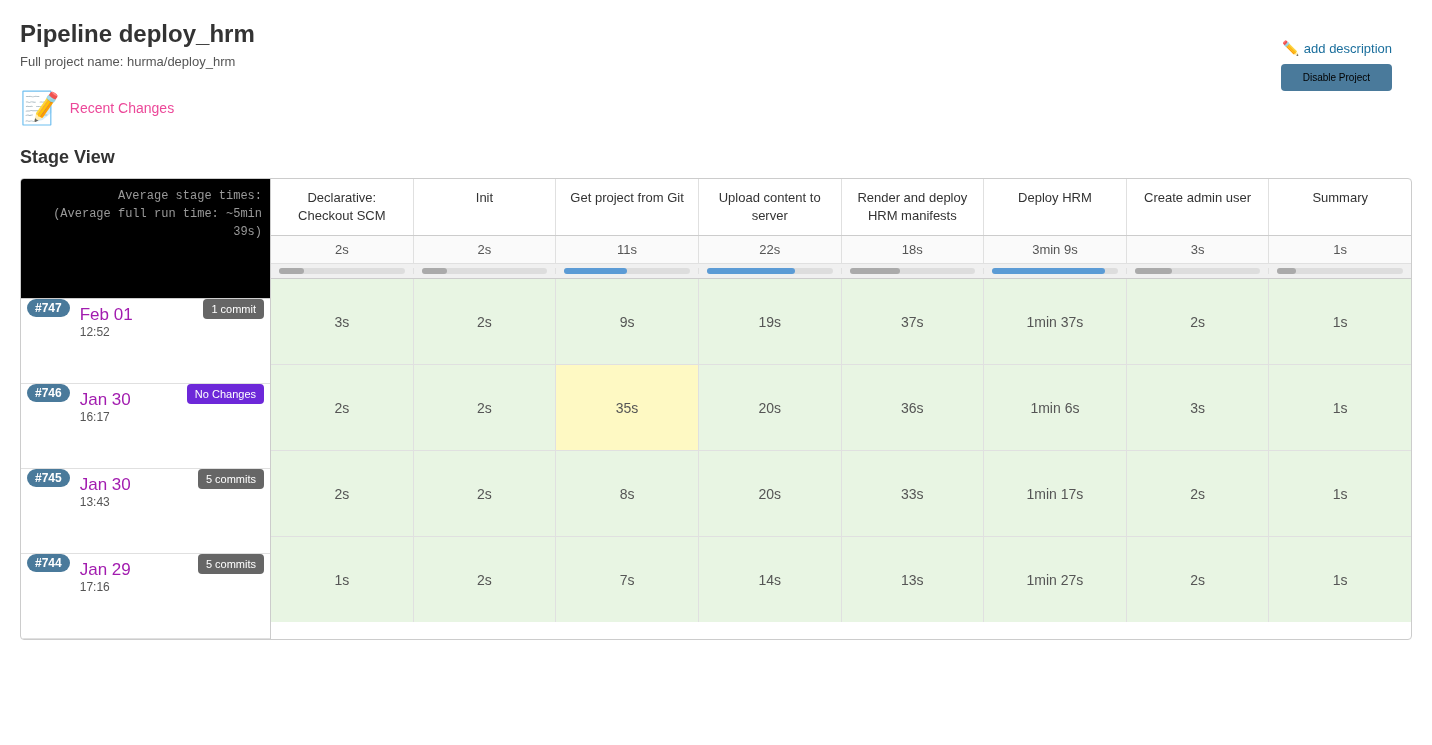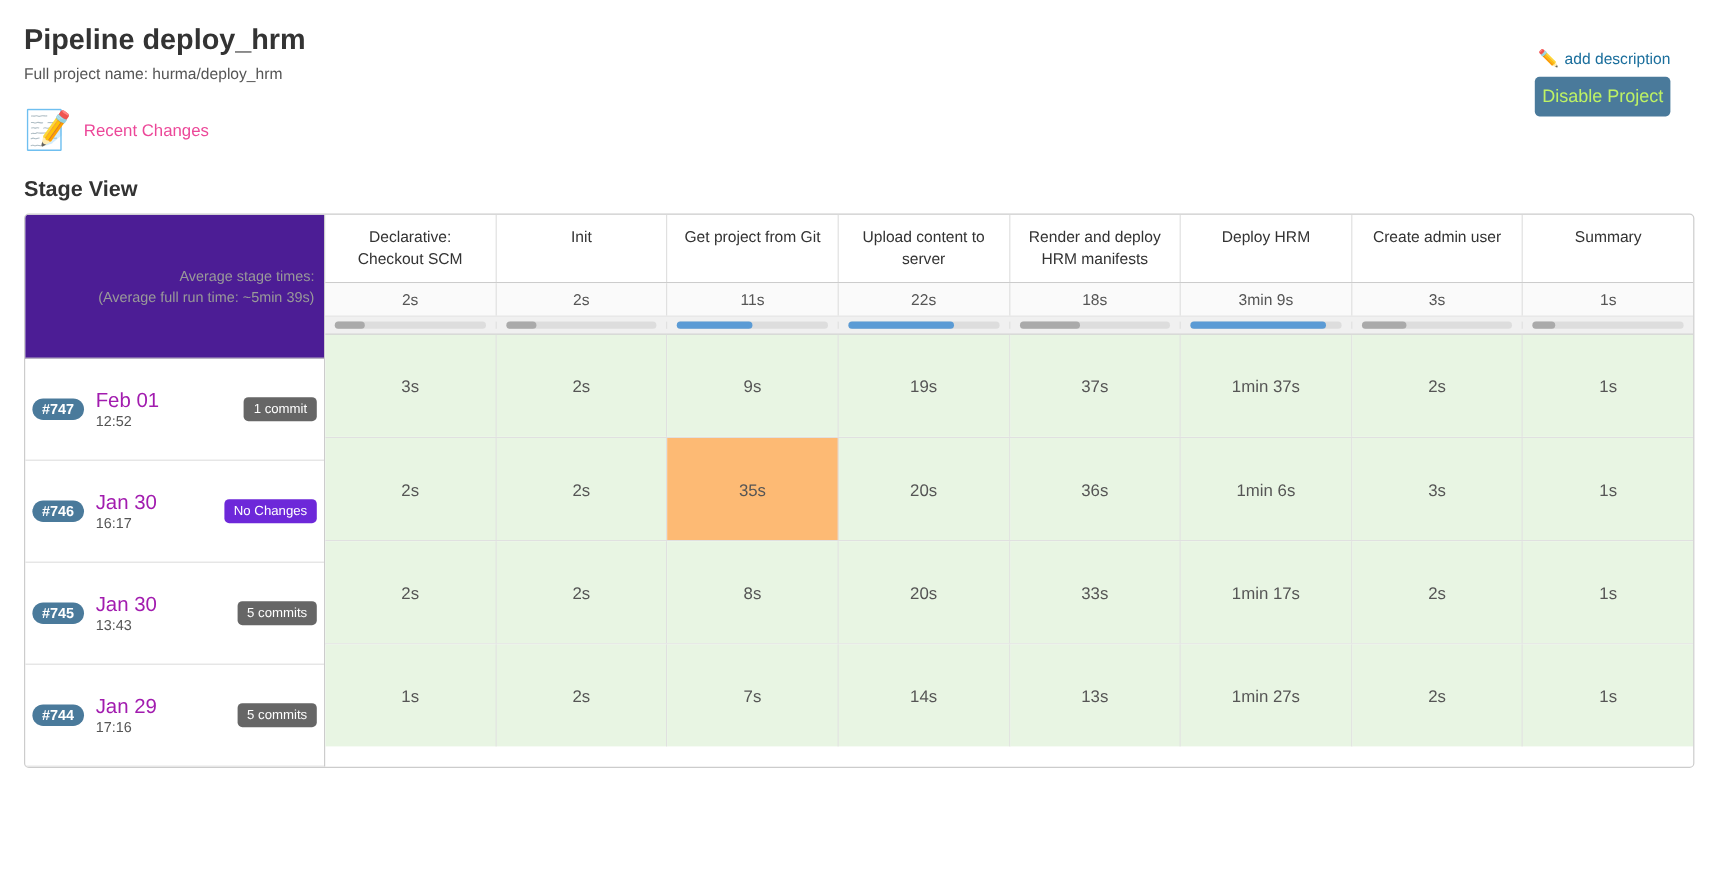--- a/index.html
+++ b/index.html
@@ -4,36 +4,36 @@
   <style>
     * { box-sizing: border-box; margin: 0; padding: 0; }
     body { font-family: Arial, sans-serif; font-size: 14px; color: #333; background: #fff; padding: 20px; }
 
     .page-header { margin-bottom: 8px; }
     .page-title { font-size: 24px; font-weight: bold; margin-bottom: 6px; }
     .full-project-name { font-size: 13px; color: #555; }
 
     .top-right { position: absolute; top: 20px; right: 20px; display: flex; flex-direction: column; align-items: flex-end; gap: 8px; }
     .add-description-link { color: #1a6e9c; text-decoration: none; font-size: 13px; display: flex; align-items: center; gap: 4px; }
-    .disable-project-btn { background-color: #4a7a9b; color: #bef264; border: none; padding: 8px 6px; border-radius: 4px; cursor: pointer; font-size: 15px; font-weight: 500; }
+    .disable-project-btn { background-color: #4a7a9b; color: #000000; border: none; padding: 8px 22px; border-radius: 4px; cursor: pointer; font-size: 10px; font-weight: 500; }
 
     .recent-changes-area { display: flex; align-items: center; gap: 10px; margin: 20px 0 10px 0; }
     .notepad-icon { font-size: 32px; }
     .recent-changes-link { color: #ec4899; text-decoration: none; font-size: 14px; }
 
     .stage-view-title { font-size: 18px; font-weight: bold; margin: 20px 0 10px 0; }
 
     .pipeline-container { display: flex; border: 1px solid #ccc; border-radius: 4px; overflow: hidden; }
 
     
     .builds-sidebar { width: 250px; flex-shrink: 0; border-right: 1px solid #ccc; }
-    .sidebar-spacer { height: 120px; border-bottom: 1px solid #ccc; background: #4c1d95; padding: 8px; display: flex; flex-direction: column; justify-content: center; align-items: flex-end; }
+    .sidebar-spacer { height: 120px; border-bottom: 1px solid #ccc; background: #000000; padding: 8px; display: flex; flex-direction: column; justify-content: flex-start; align-items: flex-end; font-family: Liberation Mono, monospace; }
     .avg-times-text { font-size: 12px; color: #999; text-align: right; line-height: 1.5; }
 
-    .build-row { display: flex; align-items: center; border-bottom: 1px solid #e0e0e0; min-height: 85px; }
+    .build-row { display: flex; align-items: flex-start; border-bottom: 1px solid #e0e0e0; min-height: 85px; }
     .build-badge { background: #4a7a9b; color: #fff; font-size: 12px; font-weight: bold; border-radius: 10px; padding: 2px 8px; margin-right: 6px; margin-left: 6px; white-space: nowrap; }
     .build-info { flex: 1; padding: 6px 4px; }
     .build-date { font-size: 17px; color: #a21caf; }
     .build-time { font-size: 12px; color: #555; }
     .build-commit { background: #666; color: #fff; border-radius: 4px; padding: 4px 8px; font-size: 11px; text-align: center; min-width: 60px; margin-left: 4px; margin-right: 6px; white-space: nowrap; }
     .build-commit-no-changes { background: #6d28d9; color: #fff; border-radius: 4px; padding: 4px 8px; font-size: 11px; text-align: center; min-width: 60px; margin-left: 4px; margin-right: 6px; white-space: nowrap; }
 
     
     .stages-grid { flex: 1; overflow-x: auto; }
     .stages-header-row { display: flex; border-bottom: 1px solid #ccc; }
@@ -48,21 +48,21 @@
     .progress-cell { flex: 1; min-width: 100px; padding: 0 8px; display: flex; align-items: center; border-right: 1px solid #e0e0e0; }
     .progress-cell:last-child { border-right: none; }
     .progress-bar-bg { height: 6px; width: 100%; background: #ddd; border-radius: 3px; }
     .progress-bar-fill { height: 6px; border-radius: 3px; }
 
     .data-row { display: flex; border-bottom: 1px solid #e0e0e0; min-height: 85px; align-items: center; }
     .data-row:last-child { border-bottom: none; }
     .data-cell { flex: 1; min-width: 100px; padding: 10px 8px; text-align: center; font-size: 14px; color: #555; border-right: 1px solid #e0e0e0; height: 85px; display: flex; align-items: center; justify-content: center; }
     .data-cell:last-child { border-right: none; }
     .data-cell.green { background-color: #e8f5e3; }
-    .data-cell.pink { background-color: #fdba74; }
+    .data-cell.pink { background-color: #fef9c3; }
   </style>
 </head>
 <body>
 
 <div style="position: relative;">
   <div class="page-header">
     <div class="page-title">Pipeline deploy_hrm</div>
     <div class="full-project-name">Full project name: hurma/deploy_hrm</div>
   </div>
 

